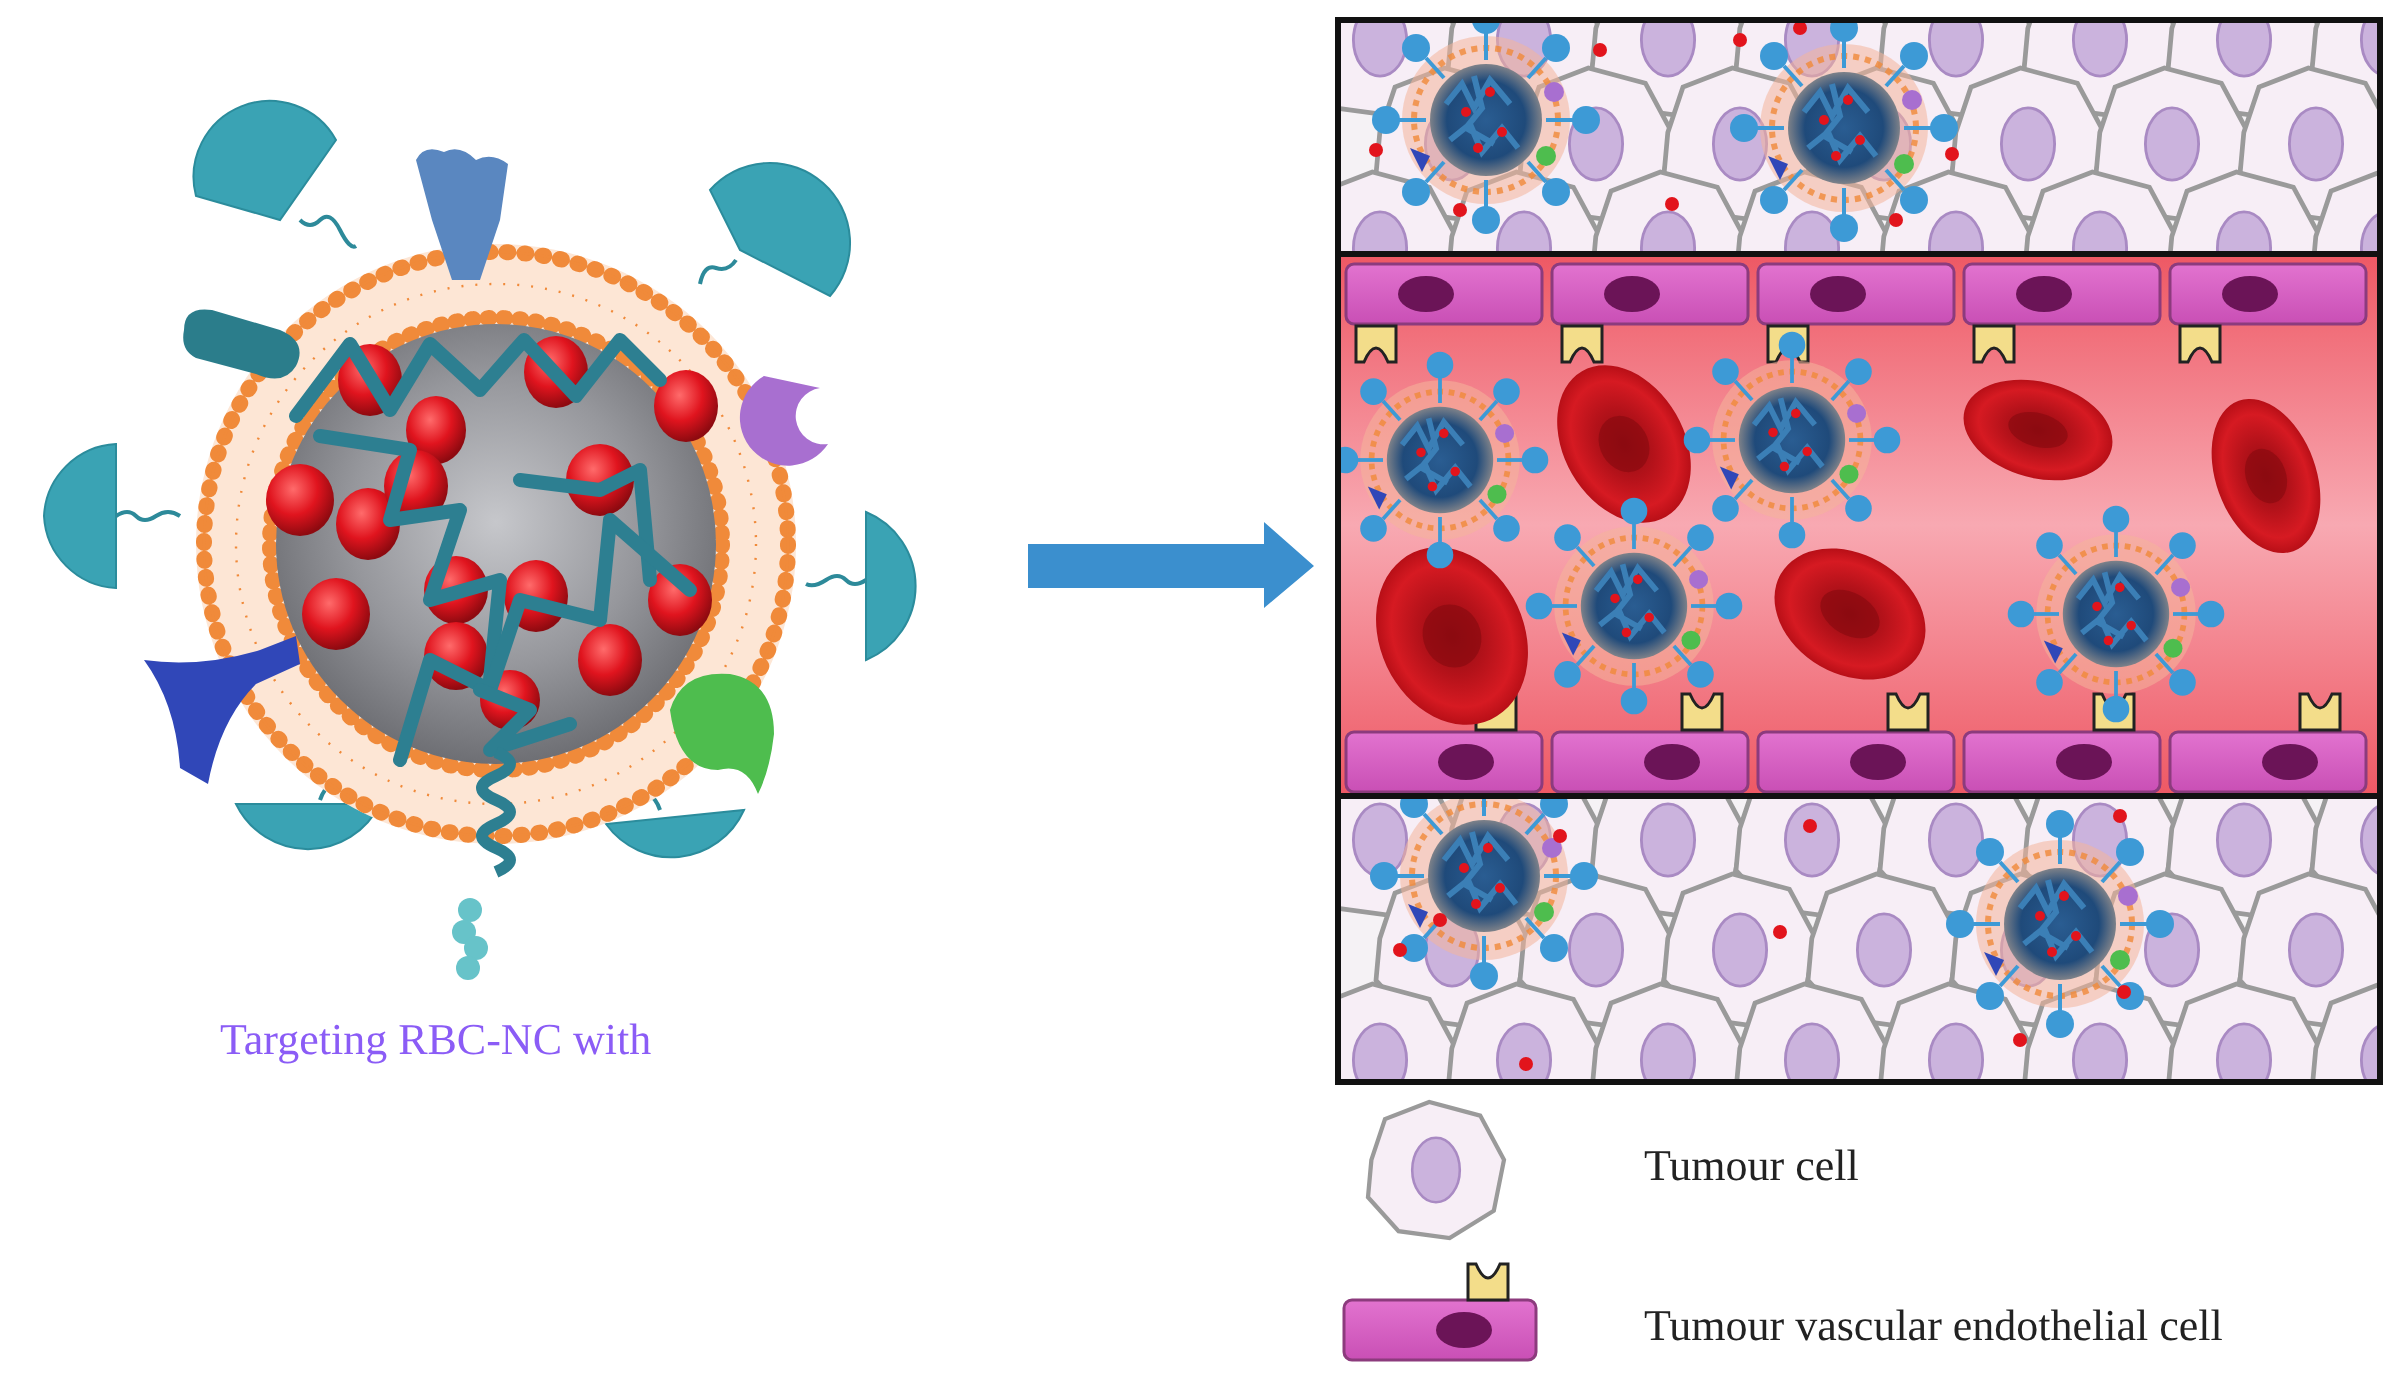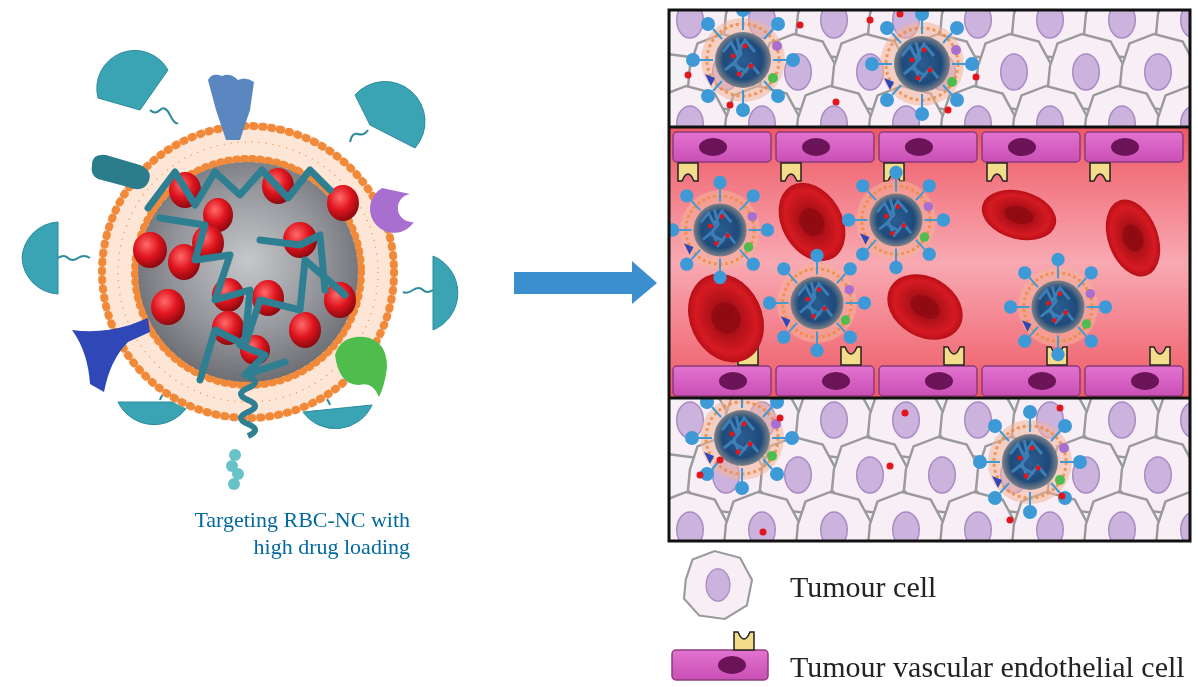--- a/index.html
+++ b/index.html
@@ -1,19 +1,19 @@
 <!DOCTYPE html>
 <html><head>
 <meta charset="utf-8">
 <style>
   html, body { margin: 0; padding: 0; background: #ffffff; }
   body { width: 1198px; height: 687px; position: relative; overflow: hidden; font-family: "Liberation Serif", "DejaVu Serif", serif; }
   #stage { position: absolute; left: 0; top: 0; width: 1198px; height: 687px; }
-  .caption { position: absolute; left: 110px; top: 506px; width: 300px; text-align: right; font-size: 22px; line-height: 27px; color: #0369a1; }
-  .legend-text { position: absolute; font-size: 30px; color: #222; white-space: nowrap; }
+  .caption { position: absolute; left: 110px; top: 506px; width: 300px; text-align: left; font-size: 22px; line-height: 27px; color: #8b5cf6; }
+  .legend-text { position: absolute; font-size: 22px; color: #222; white-space: nowrap; margin-left: 32px; }
   #legend-tumour-text { left: 790px; top: 570px; }
   #legend-endo-text { left: 790px; top: 650px; text-align: center; }
 </style>
 </head>
 <body>
 
 <svg id="stage" width="1198" height="687" viewBox="0 0 1198 687" xmlns="http://www.w3.org/2000/svg">
   <defs>
     <radialGradient id="coreGrad" cx="50%" cy="45%" r="55%">
       <stop offset="0%" stop-color="#c6c7cb"></stop>
@@ -488,17 +488,16 @@
     <g transform="translate(672,650)">
       <rect x="0" y="0" width="96" height="30" rx="4" fill="url(#endoGrad)" stroke="#8c3b7d" stroke-width="1.5"></rect>
       <ellipse cx="60" cy="15" rx="14" ry="9" fill="#6b1457"></ellipse>
       <use href="#receptorUp" x="62" y="-18"></use>
     </g>
   </g>
 </svg>
 
 <div class="caption">
   <div>Targeting RBC-NC with</div>
-  <div>high drug loading</div>
 </div>
 
 <div class="legend-text" id="legend-tumour-text">Tumour cell</div>
 <div class="legend-text" id="legend-endo-text">Tumour vascular endothelial cell</div>
 
 </body></html>

